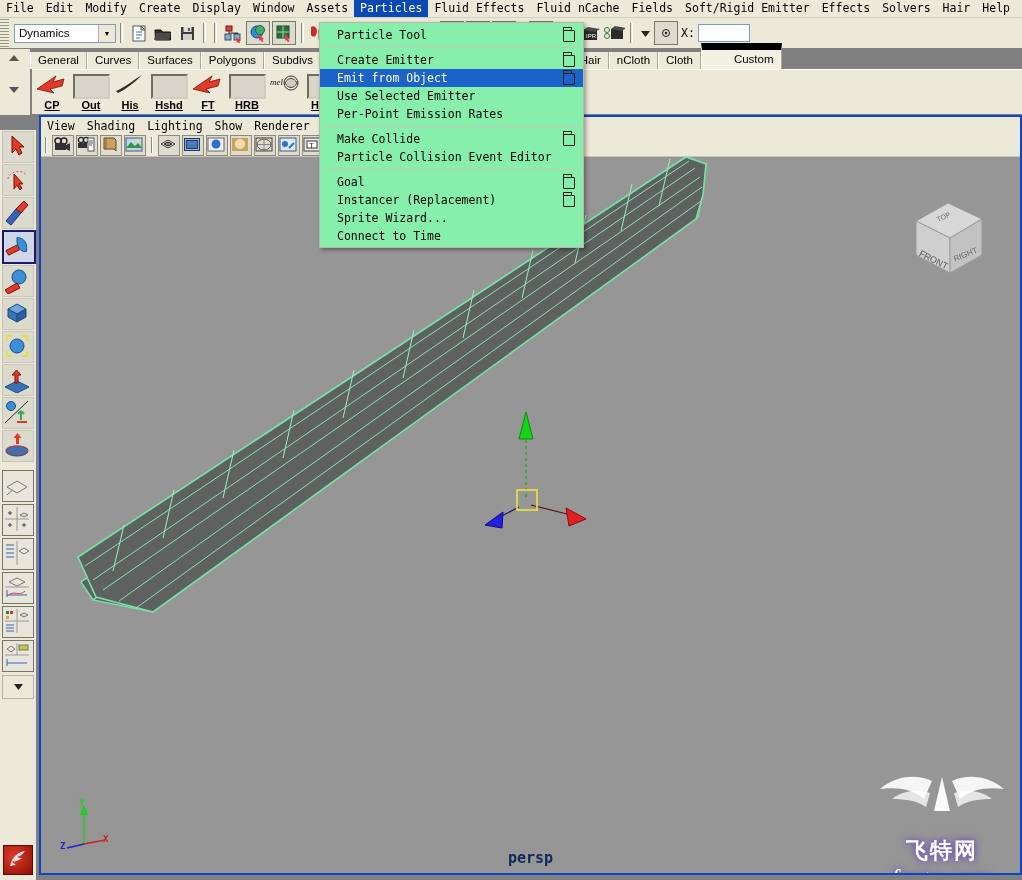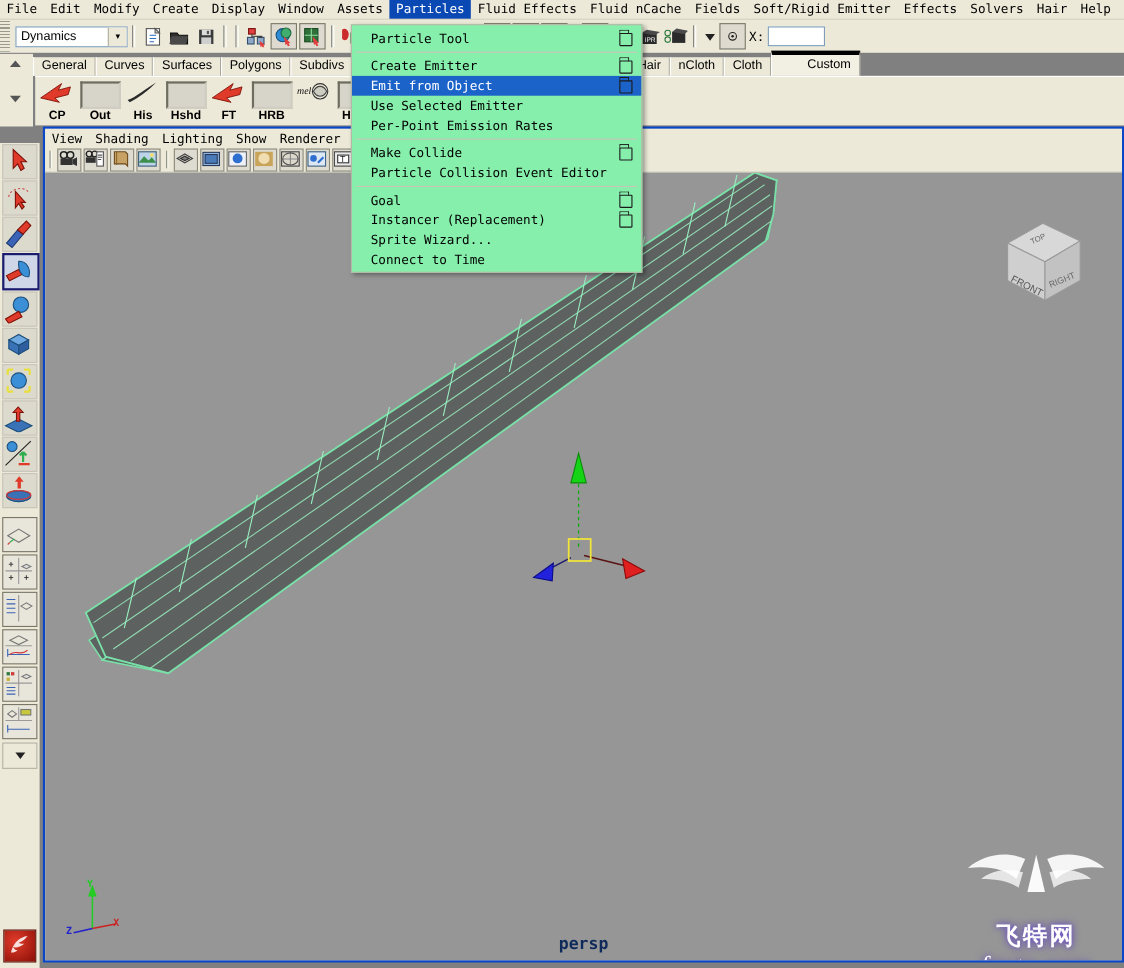--- a/index.html
+++ b/index.html
@@ -45,35 +45,35 @@
   #shelftabs{
     position:absolute;left:30px;top:49px;width:992px;height:20px;
     display:flex;align-items:flex-end;
     font-size:11.5px;
   }
   #shelftabs .stab{
     height:17px;line-height:17px;padding:0 7px;background:#ece9d8;
     border-left:1px solid #fff;border-right:1px solid #aaa69a;
     color:#000;white-space:nowrap;
   }
-  #shelftabs .stab.sel{height:19px;line-height:19px;background:#f2efe3;border-top:4px solid #000000;padding-left:32px;}
+  #shelftabs .stab.sel{height:19px;line-height:19px;background:#f2efe3;border-top:7px solid #000000;padding-left:32px;}
   #shelfleftcol{position:absolute;left:0;top:49px;width:30px;height:66px;background:#ece9d8;}
   #shelfleftcol .tri{position:absolute;left:9px;width:0;height:0;
      border-left:5px solid transparent;border-right:5px solid transparent;}
   #shelfleftcol .tri.up{top:6px;border-bottom:6px solid #555;}
   #shelfleftcol .tri.dn{top:38px;border-top:6px solid #555;}
 
   
   #shelfrow{
     position:absolute;left:32px;top:69px;width:990px;height:44px;
     background:#ece9d8;border-top:1px solid #fff;display:flex;align-items:center;
   }
   .shelfbtn{
     width:36px;height:38px;margin:0 1px 0 2px;position:relative;
-    display:flex;flex-direction:column;align-items:center;justify-content:flex-end;
+    display:flex;flex-direction:column;align-items:center;justify-content:flex-end;text-decoration:underline;
   }
   .shelfbtn .box{width:33px;height:21px;border:2px solid #6e6e60;
       border-right-color:#cfcdc2;border-bottom-color:#cfcdc2;background:#d7d4c9;}
   .shelfbtn .lbl{font-size:11px;font-weight:bold;line-height:12px;}
   .redarrow{position:absolute;left:2px;top:1px;width:30px;height:20px;}
 
   
   #toolbox{
     position:absolute;left:0;top:130px;width:36px;height:750px;background:#ece9d8;
   }

